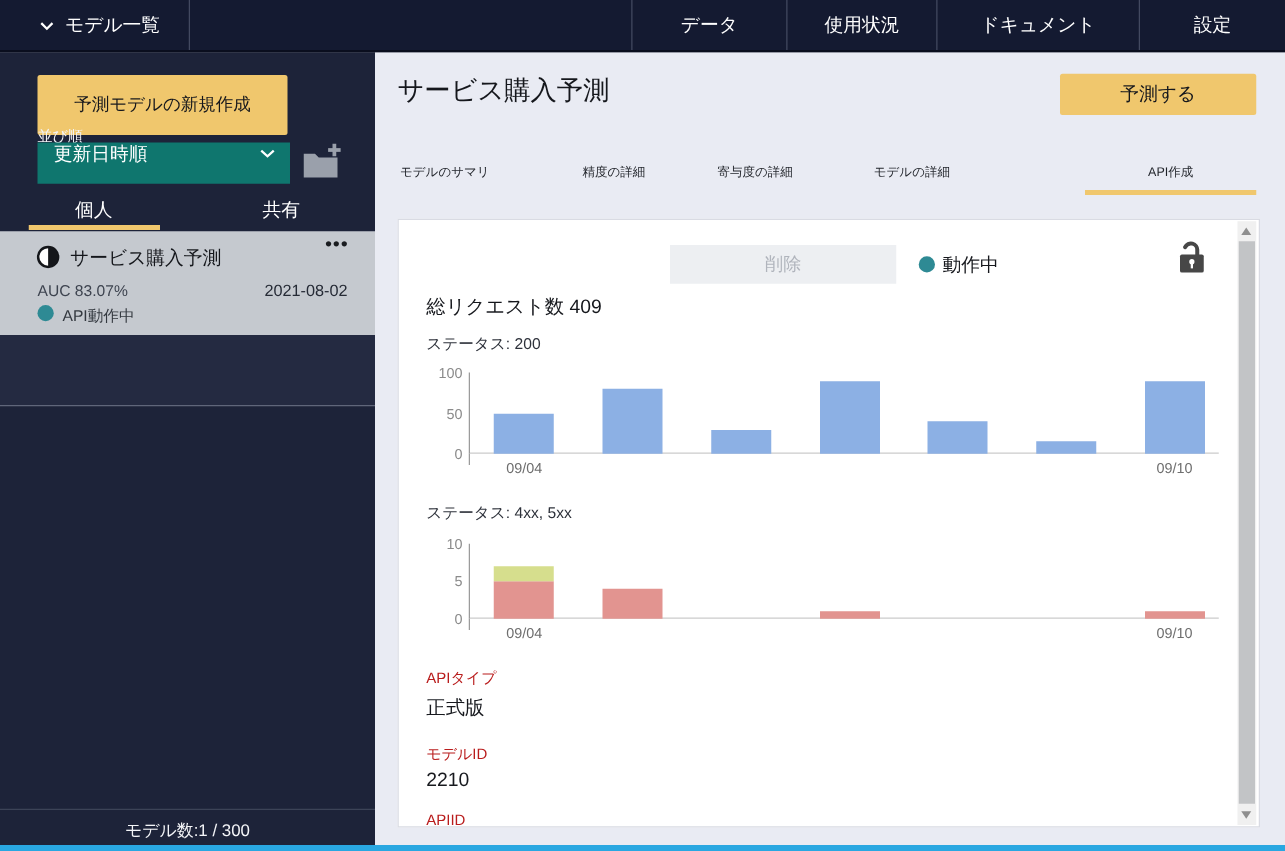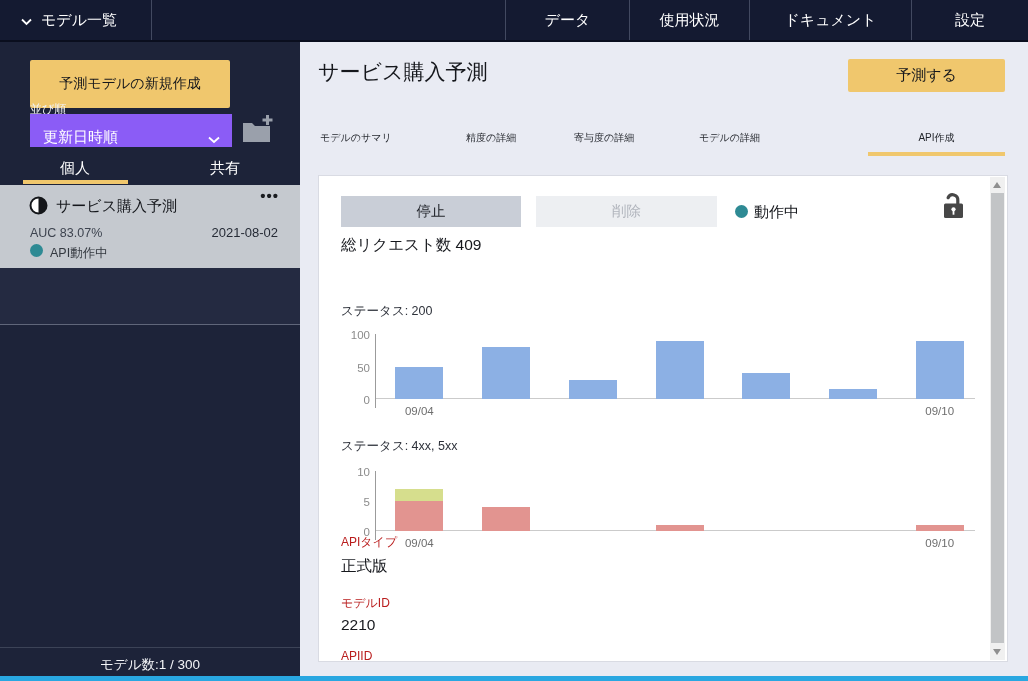--- a/index.html
+++ b/index.html
@@ -8,34 +8,34 @@
     position:relative; overflow:hidden;
     font-family:"Liberation Sans", sans-serif;
     background:#e9ebf3; color:#17191e;
   }
   :root { --accent:#f0c76d; }
 
   
   .topbar { position:absolute; left:0; top:0; width:1028px; height:42px;
     background:#141a31; border-bottom:2px solid #0a0e1e; display:flex; color:#fff; }
   .tb-left { width:152px; border-right:1px solid #424960; display:flex;
-    align-items:center; padding-left:21px; gap:9px; font-size:15px; cursor:pointer; }
+    align-items:center; padding-left:32px; gap:9px; font-size:15px; cursor:pointer; }
   .tb-spacer { flex:1; }
   .tb-tab { border-left:1px solid #424960; display:flex; align-items:center;
     justify-content:center; font-size:15px; cursor:pointer; }
   .tb-tab.w1{width:124px}.tb-tab.w2{width:120px}.tb-tab.w3{width:162px}.tb-tab.w4{width:117px}
 
   
   .sidebar { position:absolute; left:0; top:42px; width:300px; height:634px; background:#1d2339; }
   .new-btn { position:absolute; left:30px; top:18px; width:200px; height:48px;
     background:var(--accent); color:#15171c; font-size:14px; border:none; border-radius:2px; cursor:pointer;
     font-family:inherit; }
   .sort-label { position:absolute; left:30px; top:59px; font-size:12px; color:#f2f3f6; }
   .sort-select { position:absolute; left:30px; top:72px; width:202px; height:33px;
-    background:#8b5cf6; color:#fff; font-size:15px; display:flex; align-items:flex-end;
+    background:#0f766e; color:#fff; font-size:15px; display:flex; align-items:flex-start;
     justify-content:space-between; padding:0 12px 0 13px; cursor:pointer; }
   .folder-btn { position:absolute; left:240px; top:72px; width:34px; height:33px;
     background:transparent; border:none; cursor:pointer; }
   .side-tabs { position:absolute; left:0; top:110px; width:300px; height:32px; display:flex; }
   .side-tab { width:150px; text-align:center; color:#fff; font-size:15px; padding-top:7px;
     position:relative; cursor:pointer; }
   .side-tab.active::after { content:''; position:absolute; left:23px; width:105px;
     height:4px; bottom:0; background:var(--accent); }
   .model-item { position:absolute; left:0; top:143px; width:300px; height:83px;
     background:#c5c9cf; cursor:pointer; }
@@ -71,21 +71,21 @@
     background:#fff; border:1px solid #d9dbe3; overflow:hidden; }
   .stop-btn { position:absolute; left:22px; top:20px; width:180px; height:31px;
     background:#c9ced7; color:#1d2026; font-size:14.5px; border:none; cursor:pointer; font-family:inherit; }
   .del-btn { position:absolute; left:217px; top:20px; width:181px; height:31px;
     background:#edeff2; color:#b0b4bc; font-size:14.5px; border:none; cursor:pointer; font-family:inherit; }
   .run-dot { position:absolute; left:416px; top:29px; width:13px; height:13px; }
   .run-label { position:absolute; left:435px; top:27px; font-size:15px; color:#16181d; }
   .lock { position:absolute; right:41px; top:15px; }
   .total-req { position:absolute; left:22px; top:59px; font-size:15.5px; color:#15171c; }
 
-  .chart { position:absolute; left:22px; right:32px;margin-top:36px; }
+  .chart { position:absolute; left:22px; right:32px; }
   #chart0 { top:91px; height:120px; }
   #chart1 { top:226px; height:118px; }
   .ctitle { font-size:12.5px; color:#2e323b; }
   .plot { position:absolute; left:34px; right:0; border-left:1px solid #9b9b9b; }
   #chart0 .plot { top:31px; height:65px; }
   #chart1 .plot { top:33px; height:60px; }
   .plot::before { content:''; position:absolute; left:0; right:0; bottom:0; height:1px; background:#cbcbcb; }
   .plot::after  { content:''; position:absolute; left:-1px; bottom:-9px; width:1px; height:9px; background:#9b9b9b; }
   .bar { position:absolute; }
   .ylabel { position:absolute; left:-44px; width:38px; text-align:right;
@@ -176,21 +176,20 @@
   <div class="page-title">サービス購入予測</div>
   <button class="predict-btn">予測する</button>
 
   <div class="mtab mt0">モデルのサマリ</div>
   <div class="mtab mt1">精度の詳細</div>
   <div class="mtab mt2">寄与度の詳細</div>
   <div class="mtab mt3">モデルの詳細</div>
   <div class="mtab mt4 active">API作成</div>
 
   <div class="card">
-    <button class="stop-btn">停止</button>
     <button class="del-btn">削除</button>
     <span class="dot run-dot" style="background: rgb(46, 138, 148);"></span>
     <span class="run-label">動作中</span>
     <span class="lock">
       <svg width="26" height="30" viewBox="0 0 26 30">
         <path d="M17.8 13 V9.2 A5.1 5.1 0 0 0 8.1 6.7" stroke="#474747" stroke-width="3.2" fill="none" stroke-linecap="round"></path>
         <rect x="4" y="12.5" width="19" height="14.5" rx="1.5" fill="#474747"></rect>
         <circle cx="13.5" cy="18.3" r="2.1" fill="#fff"></circle>
         <rect x="12.6" y="19.3" width="1.8" height="4.4" fill="#fff"></rect>
       </svg>

